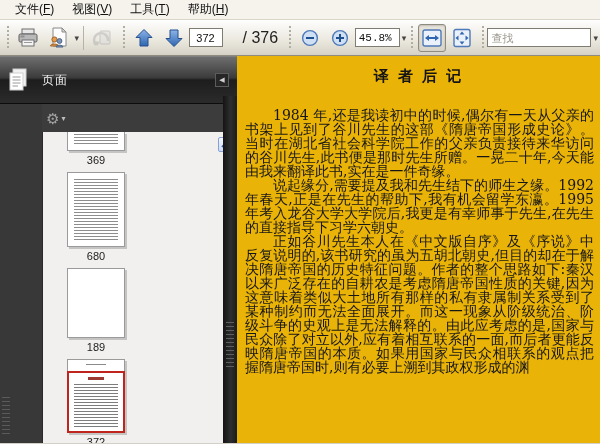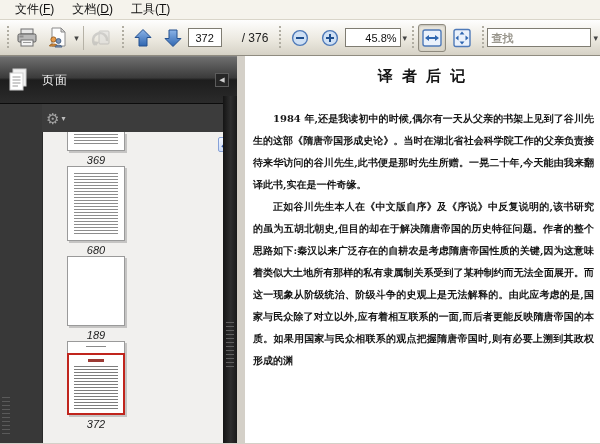--- a/index.html
+++ b/index.html
@@ -21,24 +21,24 @@
   .sep  { width:1px; height:24px; background:#b6b2a6; margin:0 4px; }
   .tbtn { height:28px; min-width:28px; display:flex; align-items:center; justify-content:center;
           border:1px solid transparent; border-radius:3px; margin:0 1px; }
   .tbtn.pressed { border:1px solid #8e8a7e; background:linear-gradient(#e9e6dd,#d8d4c8);
                   box-shadow:inset 0 1px 2px rgba(0,0,0,.18); }
   .tbtn.disabled { opacity:.45; }
   .caret { font-size:9px; color:#444; margin-left:2px; }
   .field { border:1px solid #7f7c72; background:#fff; font-size:11px; color:#111;
            height:19px; padding:0 3px; font-family:"Liberation Sans",sans-serif; }
   .page-field { width:34px; text-align:center; }
-  .zoom-field { width:56px; text-align:right; }
-  .find-field { width:104px;font-weight:bold; }
+  .zoom-field { width:45px; text-align:left;font-family:Liberation Mono, monospace; }
+  .find-field { width:104px; }
   .find-field::placeholder { color:#9a978e; }
-  .slash-label { font-size:12px; color:#222; margin:0 6px 0 20px; white-space:nowrap; }
+  .slash-label { font-size:16px; color:#222; margin:0 6px 0 20px; white-space:nowrap; }
 
   
   .workspace { display:flex; height:387px; }
 
   
   .sidebar { width:237px; background:#3a3a3a; display:flex; flex-direction:column; position:relative; }
   .panel-header { height:48px; background:linear-gradient(#6e6e6e,#3b3b3b 45%,#1d1d1d 50%,#2b2b2b);
                   border-top:1px solid #808080; border-bottom:1px solid #0c0c0c;
                   display:flex; align-items:center; padding:0 8px; }
   .panel-title { color:#f2f2f2; font-size:12px; margin-left:14px; letter-spacing:1px; }
@@ -53,57 +53,58 @@
   .gear { color:#a2a2a2; font-size:15px; line-height:1; }
   .gear-caret { color:#bdbdbd; font-size:8px; margin-left:2px; }
   .thumbs-view { flex:1; background:#f1f0ee; position:relative; overflow:hidden;
                  border-left:1px solid #2a2a2a; }
   .scroll-up { position:absolute; top:5px; right:4px; width:15px; height:15px; border-radius:2px;
                background:linear-gradient(#f3f7ff,#cddcf6); border:1px solid #86a1d8;
                display:flex; align-items:center; justify-content:center; }
   .thumb-col { position:absolute; left:24px; top:0; width:58px; }
   .thumb { width:58px; background:#fff; border:1px solid #9a9a9a;
            box-shadow:2px 2px 0 rgba(0,0,0,.18); position:relative; }
-  .thumb-label { text-align:center; font-size:11px; color:#1c1c1c; padding:3px 0 0;font-style:italic; }
+  .thumb-label { text-align:center; font-size:11px; color:#1c1c1c; padding:3px 0 6px; }
   .t-lines { position:absolute; left:6px; right:6px; top:6px; bottom:6px;
              background:repeating-linear-gradient(to bottom,#8d8d8d 0 1px,transparent 1px 3px); }
   .t-partial { height:19px; border-top:none; }
   .t-partial .t-lines { top:2px; bottom:4px; }
   .t-370 { height:75px; }
   .t-371 { height:70px; }
   .t-372 { height:74px; }
   .t-372 .head-dash { position:absolute; top:4px; left:50%; transform:translateX(-50%);
                       width:20px; height:1px; background:#8a8a8a; }
   .cur-box { position:absolute; left:-1px; right:-1px; top:11px; bottom:-1px; border:2px solid #c0251d; }
   .mini-title { position:absolute; top:4px; left:50%; transform:translateX(-50%);
                 width:16px; height:3px; background:#9c3a34; }
   .mini-lines { position:absolute; left:5px; right:5px; top:11px; bottom:4px;
                 background:repeating-linear-gradient(to bottom,#7d7d7d 0 1px,transparent 1px 3px); }
   .divider { width:14px; background:linear-gradient(to right,#141414,#2e2e2e 55%,#1a1a1a); position:relative; }
   .divider-grip { position:absolute; top:56px; left:3px; width:8px; height:46px;
                   background:repeating-linear-gradient(to bottom,#5f5f5f 0 1px,transparent 1px 4px); }
 
   
-  .main { flex:1; background:#ffffff; overflow:hidden; position:relative;
-          font-family:"DejaVu Serif","Liberation Serif",serif;margin-left:8px; }
+  .main { flex:1; background:#eab308; overflow:hidden; position:relative;
+          font-family:"DejaVu Serif","Liberation Serif",serif; }
   .doc-title { margin-top:11px; text-align:center; font-size:15px; font-weight:bold;
                color:#141414; letter-spacing:2px; }
   .doc-body { margin:22px 6px 0 8px; }
-  .doc-body p { font-size:10px; line-height:22px; color:#161616; text-align:justify;
-                text-indent:2em; text-justify:inter-ideograph;font-weight:bold; }
+  .doc-body p { font-size:14px; line-height:14px; color:#161616; text-align:justify;
+                text-indent:2em; text-justify:inter-ideograph; }
 
   svg { display:block; }
 </style>
 </head>
 <body>
 
 <div class="menubar">
   <span class="menu-item"><span>文件</span>(<u>F</u>)</span>
-  <span class="menu-item"><span>文档</span>(<u>D</u>)</span>
+  <span class="menu-item"><span>视图</span>(<u>V</u>)</span>
   <span class="menu-item"><span>工具</span>(<u>T</u>)</span>
+  <span class="menu-item"><span>帮助</span>(<u>H</u>)</span>
 </div>
 
 <div class="toolbar">
   <div class="grip"></div>
 
   <div class="tbtn">
     <span>
       <svg width="22" height="20" viewBox="0 0 22 20">
         <rect x="5" y="1" width="12" height="5" fill="#e8e8e8" stroke="#6e6e6e"></rect>
         <rect x="2" y="6" width="18" height="8" rx="1.5" fill="#b9b9b9" stroke="#5c5c5c"></rect>
@@ -289,16 +290,17 @@
 
     <div class="divider" style="position:absolute; right:0; top:40px; bottom:0;">
       <div class="divider-grip" style="top:226px;"></div>
     </div>
   </div>
 
   <div class="main">
     <div class="doc-title">译 者 后 记</div>
     <div class="doc-body">
       <p>1984 年,还是我读初中的时候,偶尔有一天从父亲的书架上见到了谷川先生的这部《隋唐帝国形成史论》。当时在湖北省社会科学院工作的父亲负责接待来华访问的谷川先生,此书便是那时先生所赠。一晃二十年,今天能由我来翻译此书,实在是一件奇缘。</p>
+      <p>说起缘分,需要提及我和先生结下的师生之缘。1992 年春天,正是在先生的帮助下,我有机会留学东瀛。1995 年考入龙谷大学大学院后,我更是有幸师事于先生,在先生的直接指导下习学六朝史。</p>
       <p>正如谷川先生本人在《中文版自序》及《序说》中反复说明的,该书研究的虽为五胡北朝史,但目的却在于解决隋唐帝国的历史特征问题。作者的整个思路如下:秦汉以来广泛存在的自耕农是考虑隋唐帝国性质的关键,因为这意味着类似大土地所有那样的私有隶属制关系受到了某种制约而无法全面展开。而这一现象从阶级统治、阶级斗争的史观上是无法解释的。由此应考虑的是,国家与民众除了对立以外,应有着相互联系的一面,而后者更能反映隋唐帝国的本质。如果用国家与民众相联系的观点把握隋唐帝国时,则有必要上溯到其政权形成的渊</p>
     </div>
   </div>
 </div>
 
 </body></html>

